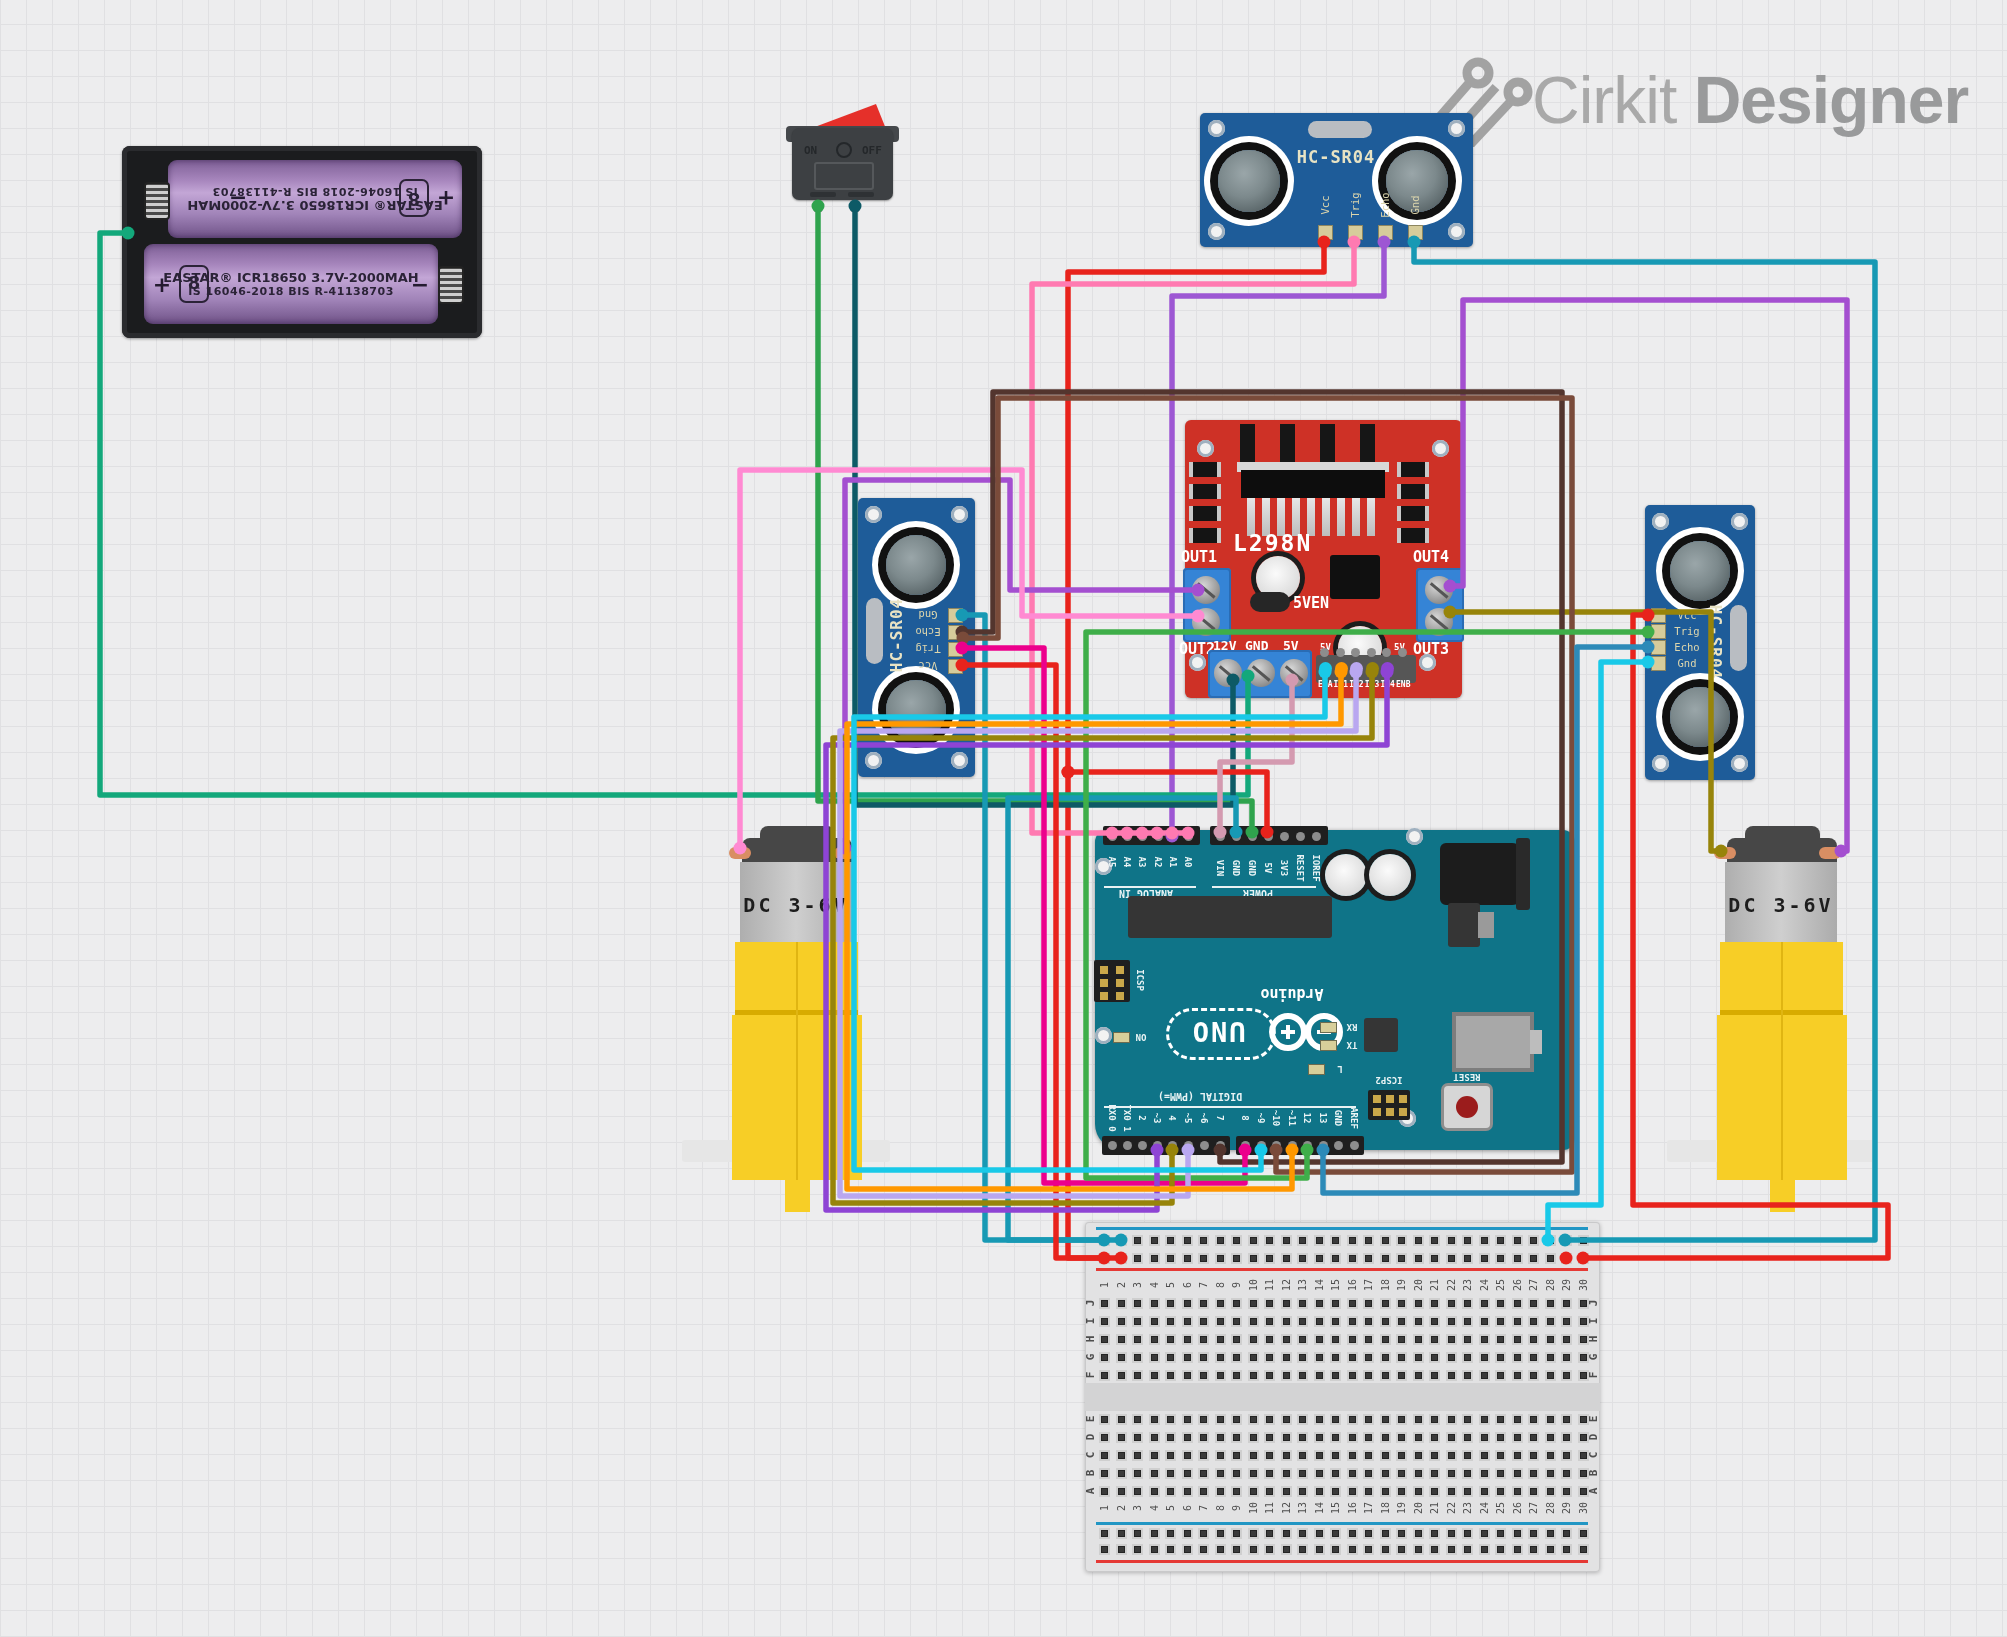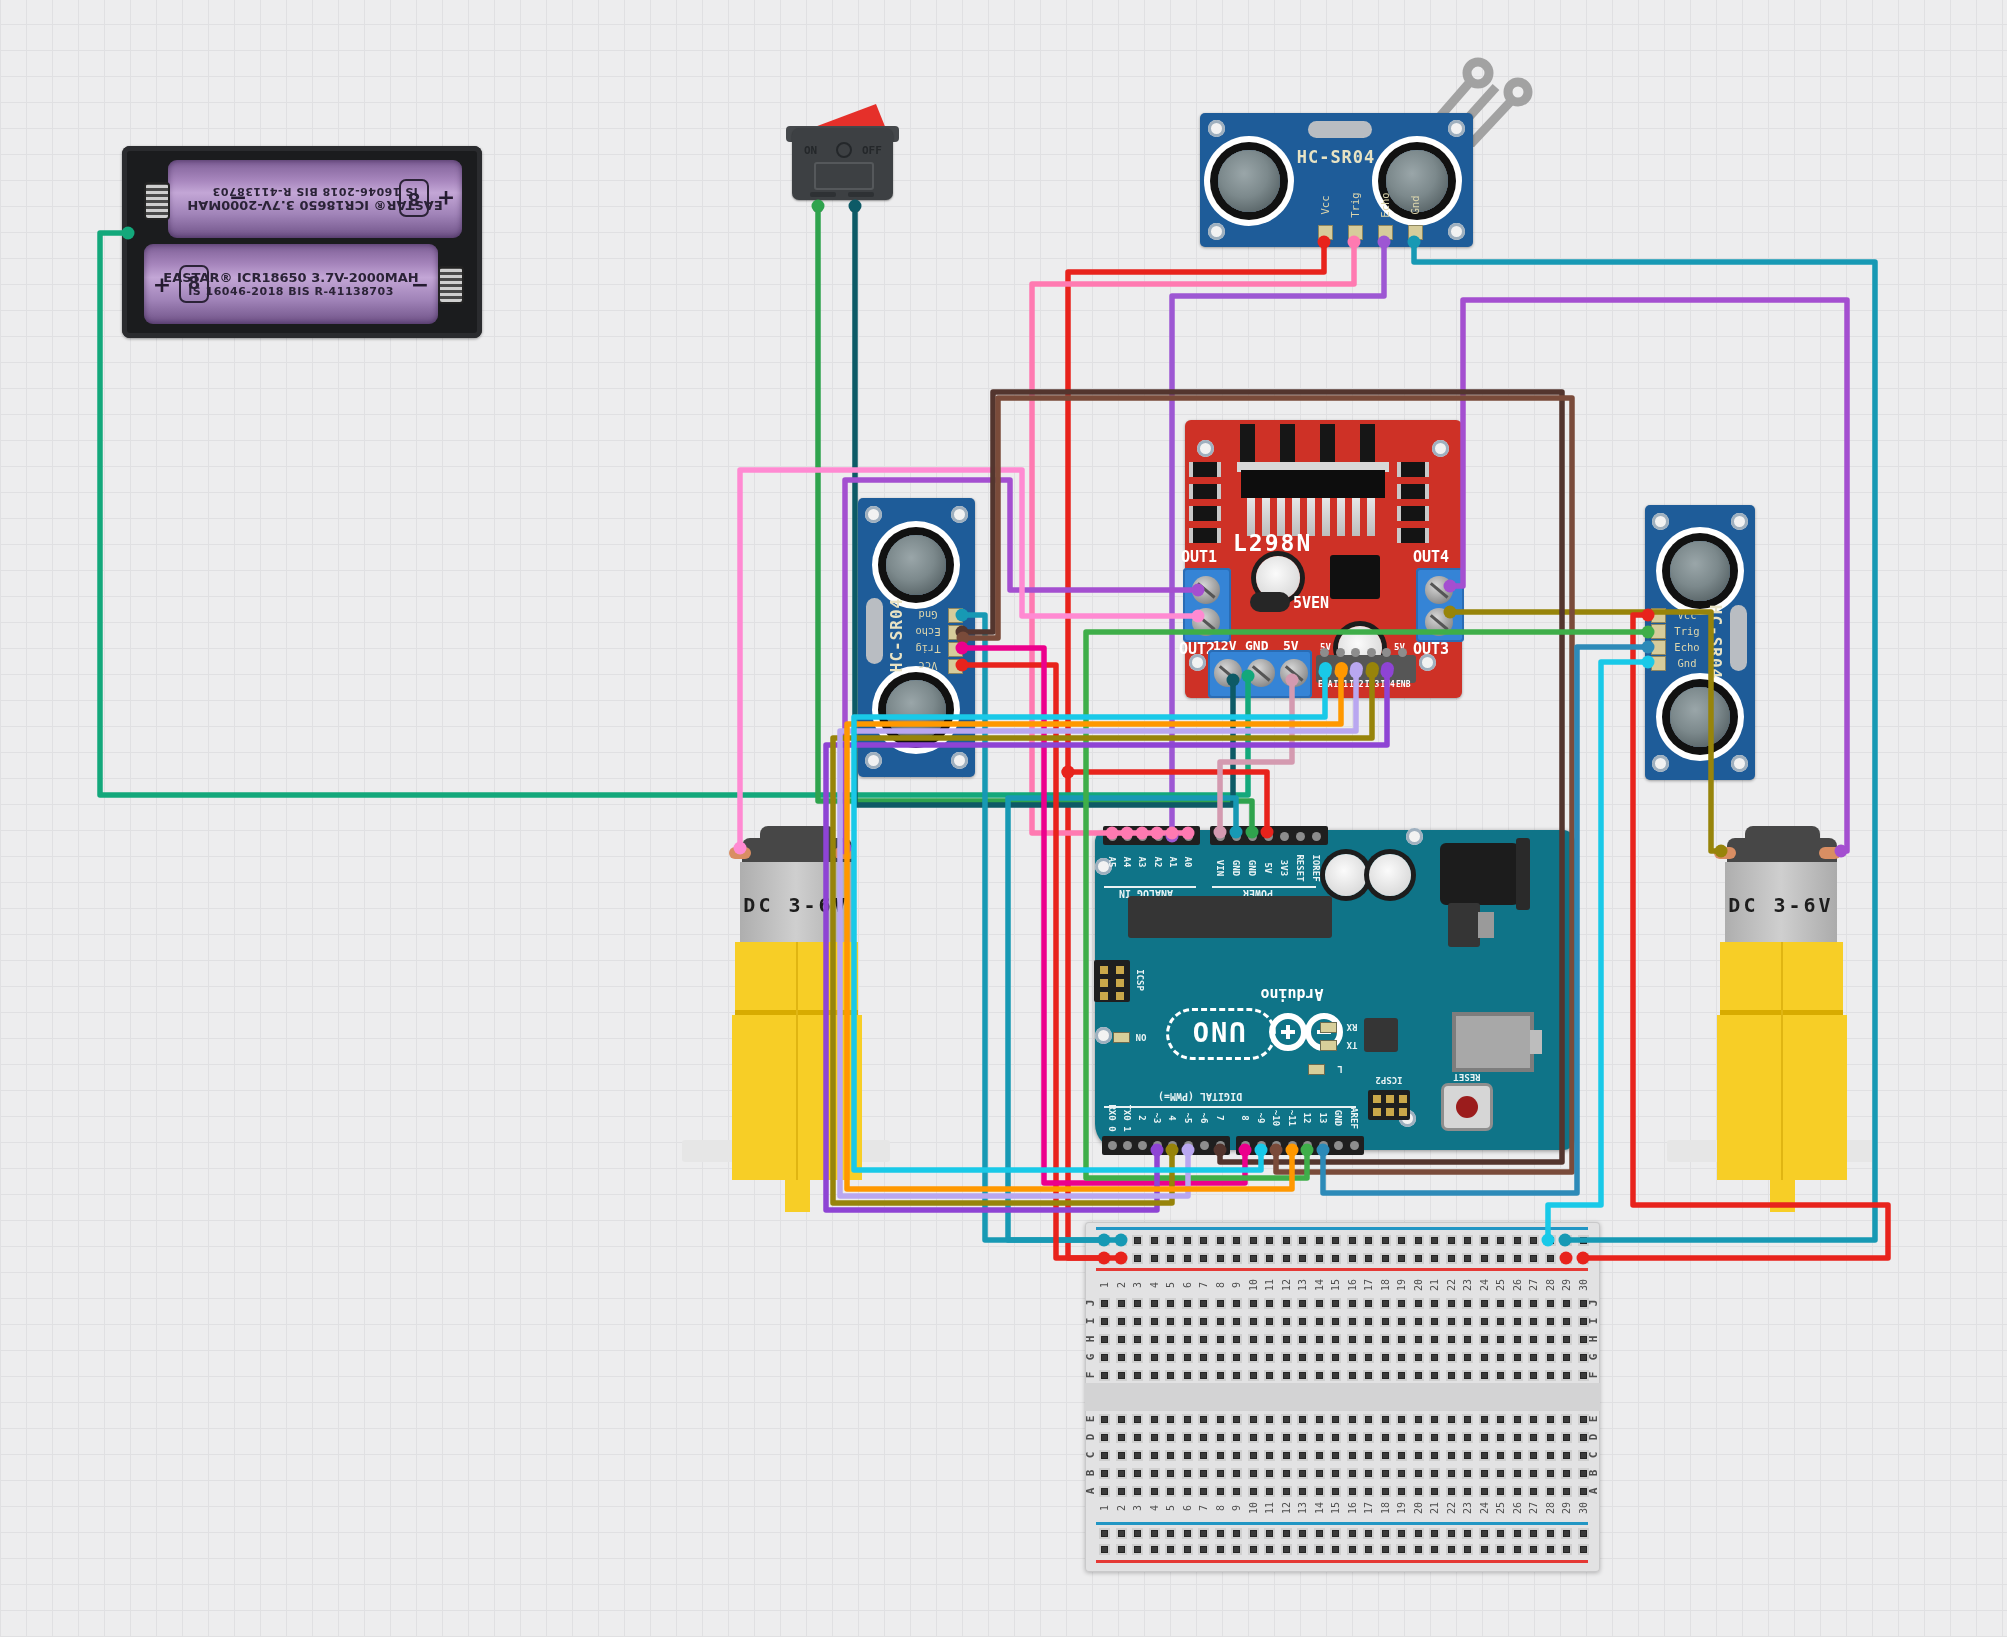--- a/index.html
+++ b/index.html
@@ -90,20 +90,21 @@
 
   <svg class="abs" style="left:1408px;top:52px;" width="125" height="95" viewBox="0 0 125 95">
     <g stroke="#a2a2a2" stroke-width="9" fill="none">
       <line x1="8" y1="92" x2="62" y2="30"></line>
         <circle cx="70" cy="21" r="11"></circle>
       <line x1="34" y1="95" x2="88" y2="35"></line>
       <line x1="60" y1="95" x2="104" y2="48"></line>
         <circle cx="110" cy="40" r="10"></circle>
     </g>
   </svg>
+  <div class="abs" id="brand-text"><span>Cirkit</span> <b>Designer</b></div>
 
   <div class="abs comp" id="battery">
     <div class="cell" style="left:46px;top:14px;width:294px;height:78px;">
       <div class="txt r180 ctr" style="top:50%;">
         <div class="l1">EASTAR® ICR18650 3.7V-2000MAH</div>
         <div class="l2">IS 16046-2018 BIS R-41138703</div>
       </div>
       <div class="pole r180 ctr" style="left:70px;top:38px;">−</div>
       <div class="pole r180 ctr" style="left:278px;top:38px;">+</div>
       <div class="cellmark r180 ctr" style="left:246px;top:38px;">8</div>

